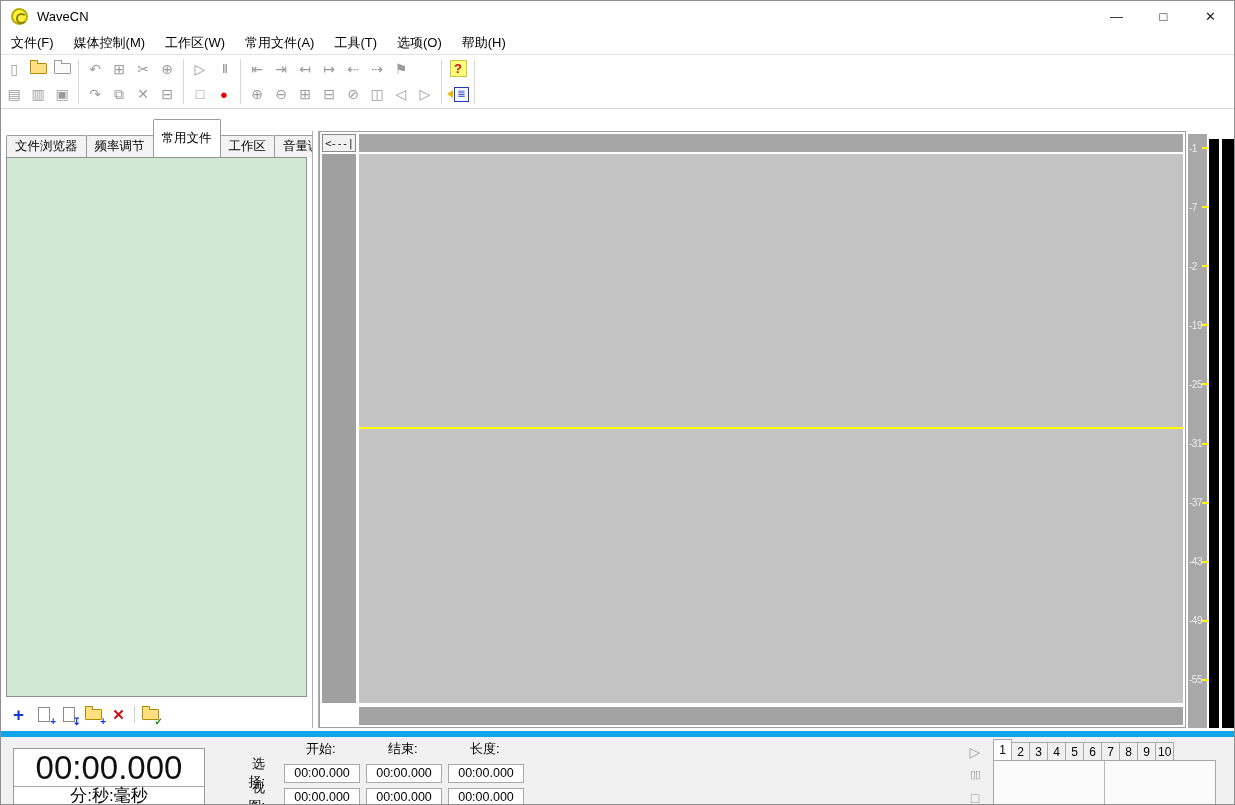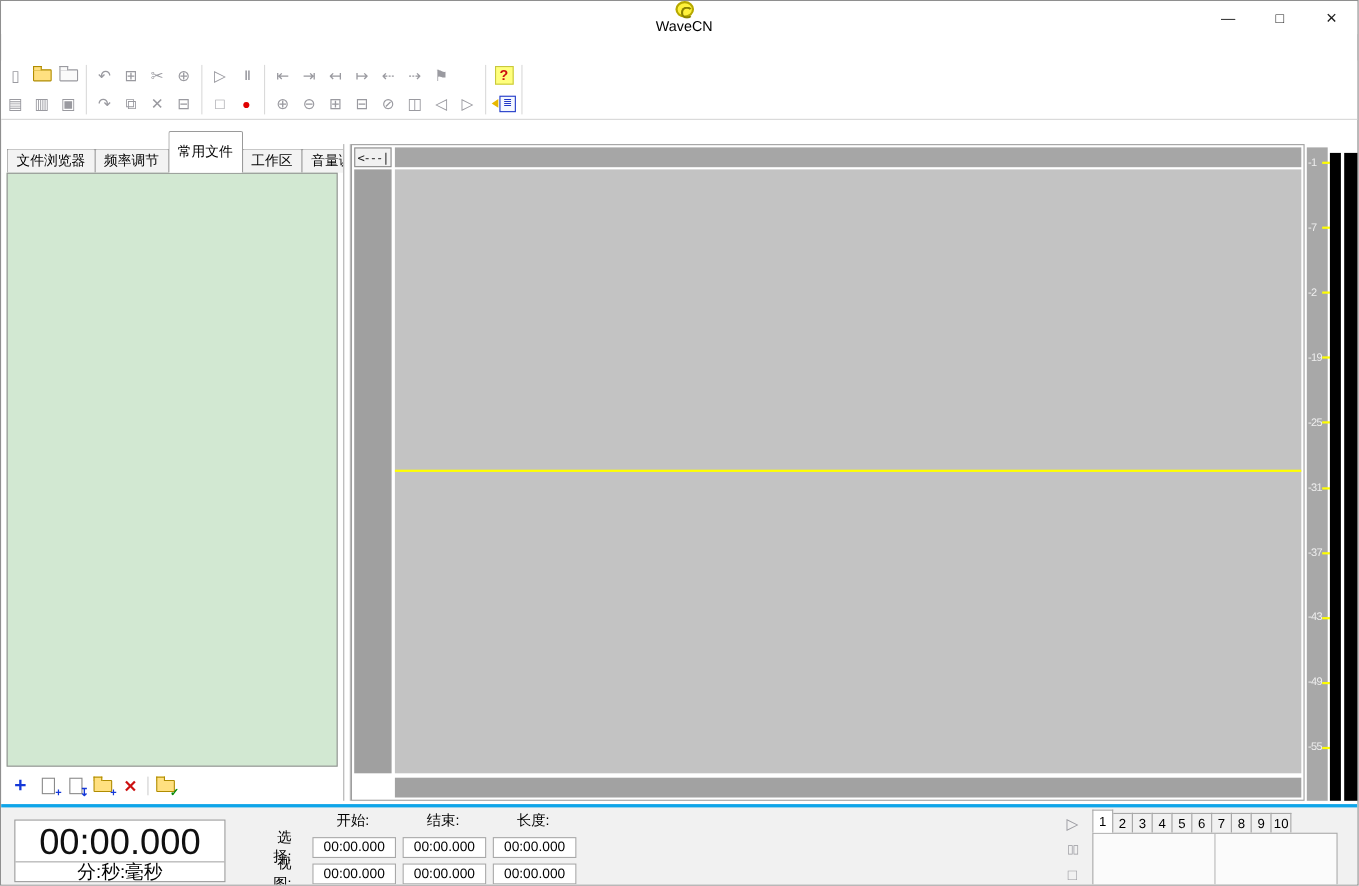--- a/index.html
+++ b/index.html
@@ -1,20 +1,20 @@
 <!DOCTYPE html>
 <html><head>
 <meta charset="utf-8">
 <style>
   html,body{margin:0;padding:0;background:#9a9a9a;}
   .window{position:relative;width:1235px;height:805px;background:#ffffff;border:1px solid #8f8f8f;
     box-sizing:border-box;font-family:"Liberation Sans",sans-serif;overflow:hidden;color:#000;}
 
   
-  .titlebar{position:absolute;left:0;top:0;right:0;height:30px;display:flex;align-items:center;background:#fff;flex-direction:column;}
+  .titlebar{position:absolute;left:0;top:0;right:0;height:30px;display:flex;align-items:center;background:#fff;}
   .logo{width:17px;height:17px;border-radius:50%;background:#fff23c;border:2px solid #b7a900;margin-left:10px;box-sizing:border-box;position:relative;}
   .logo::after{content:"";position:absolute;left:3px;top:3px;width:7px;height:7px;border:2px solid #8a8200;border-right-color:transparent;border-radius:50%;}
   .title{margin-left:9px;font-size:13px;}
   .win-controls{position:absolute;right:0;top:0;height:30px;display:flex;}
   .win-btn{width:47px;height:30px;display:flex;align-items:center;justify-content:center;font-size:13px;color:#1a1a1a;}
 
   
   .menubar{position:absolute;left:0;top:30px;right:0;height:23px;display:flex;align-items:center;font-size:13px;border-bottom:1px solid #e3e3e3;background:#fff;}
   .menu-item{padding:2px 10px;}
 
@@ -76,21 +76,21 @@
 
   
   .scale{position:absolute;left:1187px;top:133px;width:19px;height:594px;background:#a8a8a8;display:flex;flex-direction:column;justify-content:space-between;padding:8px 0 42px 0;box-sizing:border-box;}
   .scale-item{position:relative;height:12px;display:flex;align-items:center;}
   .scale-label{color:#efefef;font-size:10px;margin-left:1px;letter-spacing:-0.5px;}
   .scale-tick{position:absolute;right:-2px;width:7px;height:2px;background:#ffff00;}
   .meter-l{position:absolute;left:1208px;top:138px;width:10px;height:589px;background:#000;}
   .meter-r{position:absolute;left:1221px;top:138px;width:13px;height:589px;background:#000;}
 
   
-  .bottom{position:absolute;left:0;top:730px;right:0;height:75px;background:#f1f1f1;border-top:3px solid #0ea5e9;box-sizing:border-box;}
+  .bottom{position:absolute;left:0;top:730px;right:0;height:75px;background:#f1f1f1;border-top:6px solid #0ea5e9;box-sizing:border-box;}
   .timer-box{position:absolute;left:12px;top:11px;width:192px;height:57px;background:#fff;border:1px solid #9a9a9a;box-sizing:border-box;}
   .timer-value{height:37px;display:flex;align-items:center;justify-content:center;font-size:33px;color:#101010;}
   .timer-unit{border-top:1px solid #a8a8a8;height:17px;display:flex;align-items:center;justify-content:center;font-size:17px;}
   .sel-grid{position:absolute;left:243px;top:2px;display:grid;grid-template-columns:40px 82px 82px 82px;grid-auto-rows:20px;row-gap:4px;align-items:center;font-size:13px;}
   .sg-h{padding-left:22px;}
   .sg-l{text-align:right;padding-right:19px;}
   .sg-box{width:76px;height:19px;background:#fff;border:1px solid #a8a8a8;box-sizing:border-box;display:flex;align-items:center;justify-content:center;font-size:12.5px;}
   .transport{position:absolute;left:962px;top:3px;display:flex;flex-direction:column;}
   .tr-cell{width:24px;height:23px;display:flex;align-items:center;justify-content:center;color:#9a9aa0;font-size:14px;}
   .tr-pause{font-size:11px;letter-spacing:-1px;}
@@ -109,20 +109,29 @@
   <div class="titlebar">
     <span class="logo"></span>
     <span class="title">WaveCN</span>
     <div class="win-controls">
       <span class="win-btn">—</span>
       <span class="win-btn">□</span>
       <span class="win-btn">✕</span>
     </div>
   </div>
 
+  <div class="menubar">
+    <span class="menu-item">文件(F)</span>
+    <span class="menu-item">媒体控制(M)</span>
+    <span class="menu-item">工作区(W)</span>
+    <span class="menu-item">常用文件(A)</span>
+    <span class="menu-item">工具(T)</span>
+    <span class="menu-item">选项(O)</span>
+    <span class="menu-item">帮助(H)</span>
+  </div>
 
   <div class="toolbar">
     <div class="tb-col">
       <div class="tb-row">
         <span class="tb-cell">▯</span>
         <span class="tb-cell">
             <span class="folder yellow"></span>
           </span>
         <span class="tb-cell">
             <span class="folder gray"></span>

